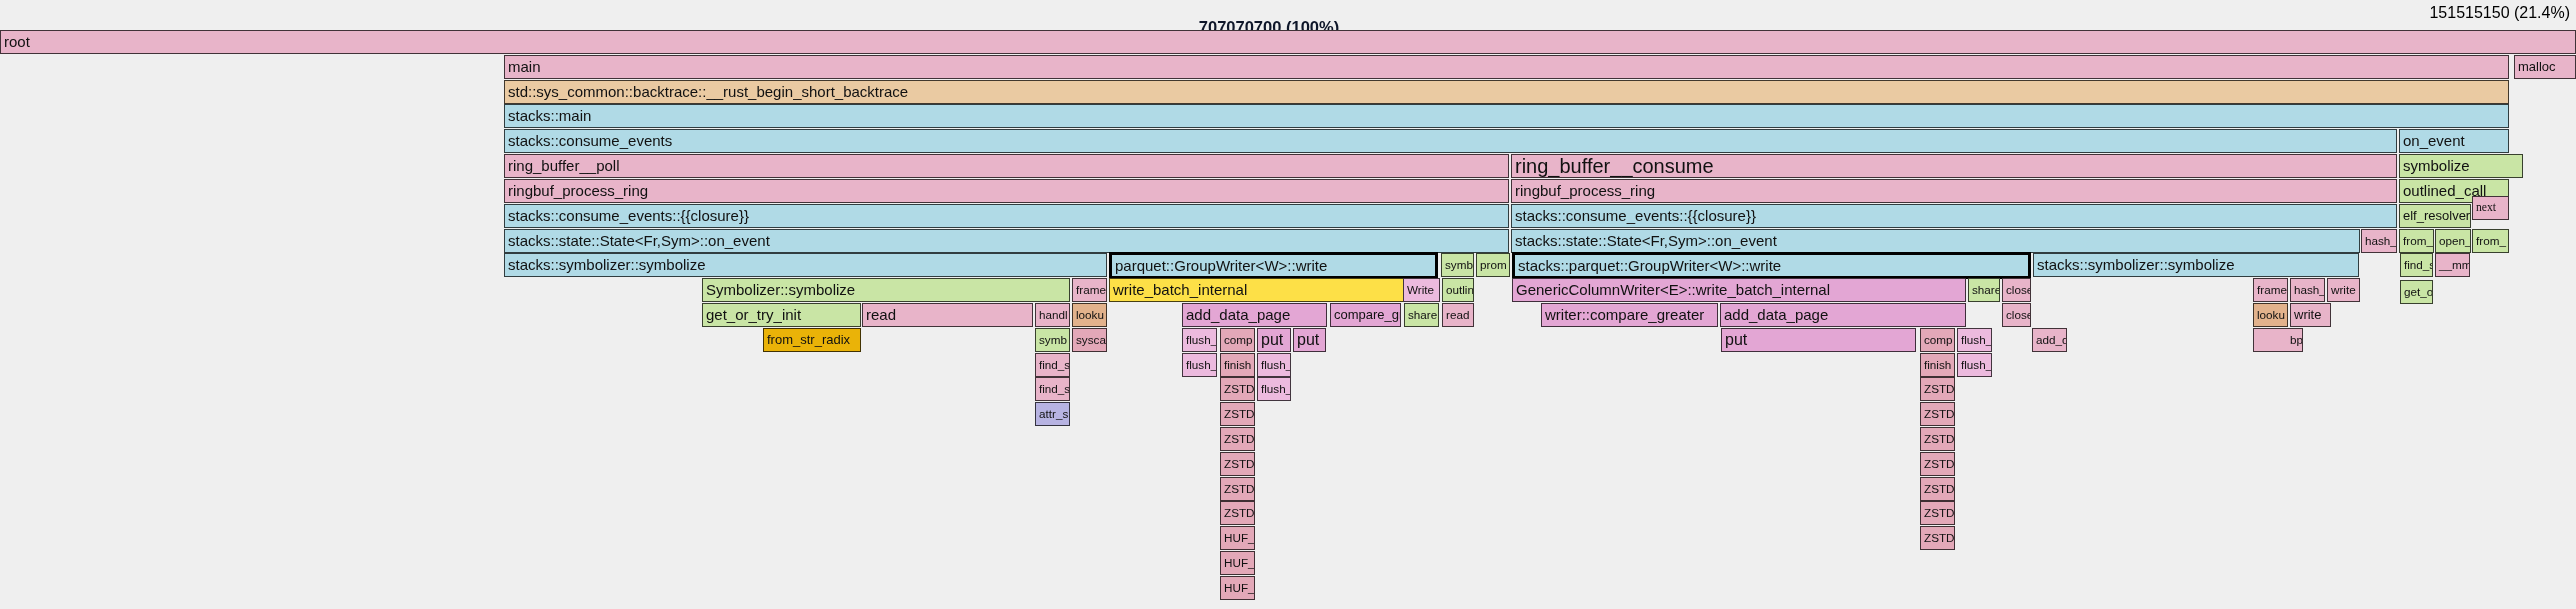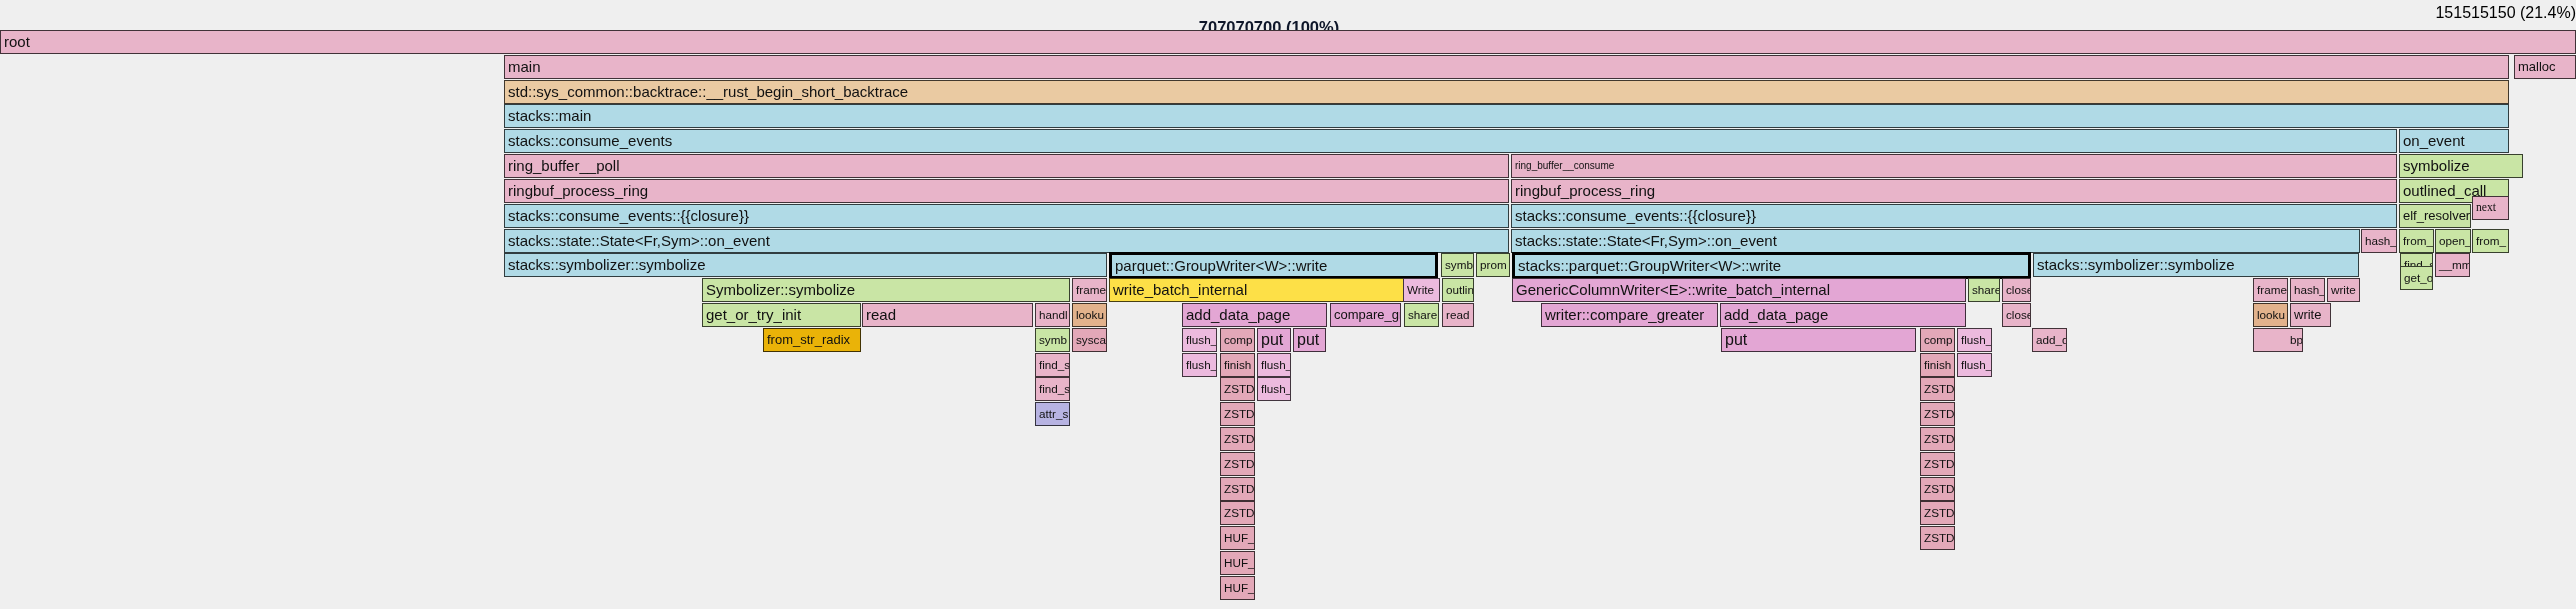--- a/index.html
+++ b/index.html
@@ -1,20 +1,20 @@
 <!DOCTYPE html>
 <html style="font-size:12px"><head>
 <meta charset="utf-8">
 <style>
   html,body{margin:0;padding:0;background:#efefef;}
   body{font-family:"Liberation Sans", sans-serif;}
   #stage{position:relative;width:2576px;height:610px;background:#efefef;overflow:hidden;}
   .hdr-title{position:absolute;top:18px;left:1269px;transform:translateX(-50%);
     font-size:16.5px;font-weight:bold;color:#0f172a;white-space:nowrap;}
-  .hdr-right{position:absolute;top:3.8px;right:0px;padding-right:0;
+  .hdr-right{position:absolute;top:3.8px;right:0px;padding-right:6px;
     font-size:16px;color:#000;white-space:nowrap;}
   .frame{position:absolute;box-sizing:border-box;height:24px;
     border:0.8px solid rgba(0,0,0,0.72);
     overflow:hidden;white-space:nowrap;color:#111;
     padding-left:3px;line-height:22.6px;cursor:pointer;}
   .frame.sel{border:3px solid #000;line-height:21px;}
 </style>
 </head>
 <body>
 
@@ -23,21 +23,21 @@
   <div class="hdr-right">151515150 (21.4%)</div>
   <div id="frames">
       <div class="frame" title="root" style="top: 30px; left: 0px; width: 2576px; background: rgb(232, 180, 201); font-size: 15px;">root</div>
       <div class="frame" title="main" style="top: 55px; left: 504px; width: 2005px; background: rgb(232, 180, 201); font-size: 15px;">main</div>
       <div class="frame" title="malloc" style="top: 55px; left: 2514px; width: 62px; background: rgb(232, 180, 201); font-size: 13px;">malloc</div>
       <div class="frame" title="std::sys_common::backtrace::__rust_begin_short_backtrace" style="top: 80px; left: 504px; width: 2005px; background: rgb(234, 202, 162); font-size: 15px;">std::sys_common::backtrace::__rust_begin_short_backtrace</div>
       <div class="frame" title="stacks::main" style="top: 104px; left: 504px; width: 2005px; background: rgb(176, 218, 230); font-size: 15px;">stacks::main</div>
       <div class="frame" title="stacks::consume_events" style="top: 129px; left: 504px; width: 1893px; background: rgb(176, 218, 230); font-size: 15px;">stacks::consume_events</div>
       <div class="frame" title="on_event" style="top: 129px; left: 2399px; width: 110px; background: rgb(176, 218, 230); font-size: 15px;">on_event</div>
       <div class="frame" title="ring_buffer__poll" style="top: 154px; left: 504px; width: 1005px; background: rgb(232, 180, 201); font-size: 15px;">ring_buffer__poll</div>
-      <div class="frame" title="ring_buffer__consume" style="top: 154px; left: 1511px; width: 886px; background: rgb(232, 180, 201); font-size: 10px;">ring_buffer__consume</div>
+      <div class="frame" title="ring_buffer__consume" style="top: 154px; left: 1511px; width: 886px; background: rgb(232, 180, 201); font-size: 20px;">ring_buffer__consume</div>
       <div class="frame" title="symbolize" style="top: 154px; left: 2399px; width: 124px; background: rgb(201, 229, 165); font-size: 15px;">symbolize</div>
       <div class="frame" title="ringbuf_process_ring" style="top: 179px; left: 504px; width: 1005px; background: rgb(232, 180, 201); font-size: 15px;">ringbuf_process_ring</div>
       <div class="frame" title="ringbuf_process_ring" style="top: 179px; left: 1511px; width: 886px; background: rgb(232, 180, 201); font-size: 15px;">ringbuf_process_ring</div>
       <div class="frame" title="outlined_call" style="top: 179px; left: 2399px; width: 110px; background: rgb(201, 229, 165); font-size: 15px;">outlined_call</div>
       <div class="frame" title="stacks::consume_events::{{closure}}" style="top: 204px; left: 504px; width: 1005px; background: rgb(176, 218, 230); font-size: 15px;">stacks::consume_events::{{closure}}</div>
       <div class="frame" title="stacks::consume_events::{{closure}}" style="top: 204px; left: 1511px; width: 886px; background: rgb(176, 218, 230); font-size: 15px;">stacks::consume_events::{{closure}}</div>
       <div class="frame" title="elf_resolver" style="top: 204px; left: 2399px; width: 72px; background: rgb(201, 229, 165); font-size: 13px;">elf_resolver</div>
       <div class="frame" title="next" style="top: 196px; left: 2472px; width: 37px; background: rgb(232, 180, 201); font-size: 11.7px; font-family: Liberation Serif, serif;">next</div>
       <div class="frame" title="stacks::state::State&lt;Fr,Sym&gt;::on_event" style="top: 229px; left: 504px; width: 1005px; background: rgb(176, 218, 230); font-size: 15px;">stacks::state::State&lt;Fr,Sym&gt;::on_event</div>
       <div class="frame" title="stacks::state::State&lt;Fr,Sym&gt;::on_event" style="top: 229px; left: 1511px; width: 849px; background: rgb(176, 218, 230); font-size: 15px;">stacks::state::State&lt;Fr,Sym&gt;::on_event</div>
@@ -57,21 +57,21 @@
       <div class="frame" title="frame" style="top: 278px; left: 1072px; width: 35px; background: rgb(232, 180, 201); font-size: 11.7px;">frame</div>
       <div class="frame" title="write_batch_internal" style="top: 278px; left: 1109px; width: 327px; background: #fde047; font-size: 15px;">write_batch_internal</div>
       <div class="frame" title="Write" style="top: 278px; left: 1403px; width: 37px; background: rgb(236, 186, 222); font-size: 11.7px;">Write</div>
       <div class="frame" title="outlin" style="top: 278px; left: 1442px; width: 32px; background: rgb(201, 229, 165); font-size: 11.7px;">outlin</div>
       <div class="frame" title="GenericColumnWriter&lt;E&gt;::write_batch_internal" style="top: 278px; left: 1512px; width: 454px; background: rgb(227, 166, 212); font-size: 15px;">GenericColumnWriter&lt;E&gt;::write_batch_internal</div>
       <div class="frame" title="share" style="top: 278px; left: 1968px; width: 32px; background: rgb(201, 229, 165); font-size: 11.7px;">share</div>
       <div class="frame" title="close" style="top: 278px; left: 2002px; width: 29px; background: rgb(232, 180, 201); font-size: 11.7px;">close</div>
       <div class="frame" title="frame" style="top: 278px; left: 2253px; width: 35px; background: rgb(232, 180, 201); font-size: 11.7px;">frame</div>
       <div class="frame" title="hash_" style="top: 278px; left: 2290px; width: 35px; background: rgb(232, 180, 201); font-size: 11.7px;">hash_</div>
       <div class="frame" title="write" style="top: 278px; left: 2327px; width: 33px; background: rgb(232, 180, 201); font-size: 11.7px;">write</div>
-      <div class="frame" title="get_o" style="top: 266px; left: 2400px; width: 33px; background: rgb(201, 229, 165); font-size: 11.7px;">get_o</div>
+      <div class="frame" title="get_o" style="top: 280px; left: 2400px; width: 33px; background: rgb(201, 229, 165); font-size: 11.7px;">get_o</div>
       <div class="frame" title="get_or_try_init" style="top: 303px; left: 702px; width: 159px; background: rgb(201, 229, 165); font-size: 15px;">get_or_try_init</div>
       <div class="frame" title="read" style="top: 303px; left: 862px; width: 171px; background: rgb(232, 180, 201); font-size: 15px;">read</div>
       <div class="frame" title="handl" style="top: 303px; left: 1035px; width: 35px; background: rgb(232, 180, 201); font-size: 11.7px;">handl</div>
       <div class="frame" title="looku" style="top: 303px; left: 1072px; width: 35px; background: rgb(226, 178, 140); font-size: 11.7px;">looku</div>
       <div class="frame" title="add_data_page" style="top: 303px; left: 1182px; width: 145px; background: rgb(227, 166, 212); font-size: 15px;">add_data_page</div>
       <div class="frame" title="compare_gr" style="top: 303px; left: 1330px; width: 71px; background: rgb(227, 166, 212); font-size: 13px;">compare_gr</div>
       <div class="frame" title="share" style="top: 303px; left: 1404px; width: 35px; background: rgb(201, 229, 165); font-size: 11.7px;">share</div>
       <div class="frame" title="read" style="top: 303px; left: 1442px; width: 32px; background: rgb(232, 180, 201); font-size: 11.7px;">read</div>
       <div class="frame" title="writer::compare_greater" style="top: 303px; left: 1541px; width: 177px; background: rgb(227, 166, 212); font-size: 15px;">writer::compare_greater</div>
       <div class="frame" title="add_data_page" style="top: 303px; left: 1720px; width: 246px; background: rgb(227, 166, 212); font-size: 15px;">add_data_page</div>

